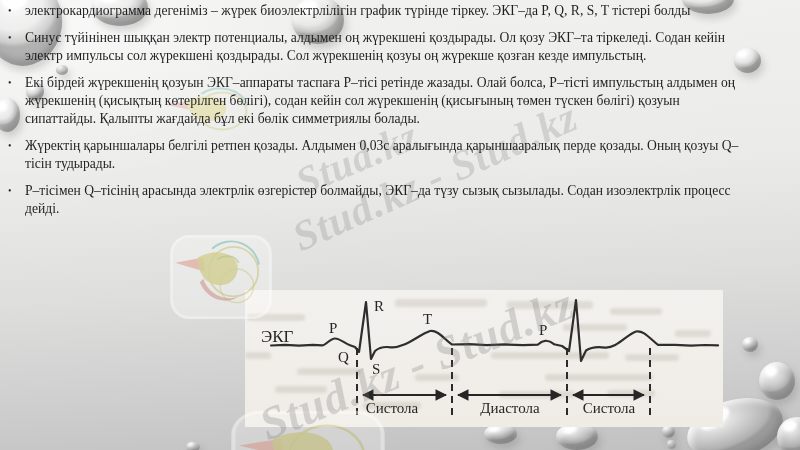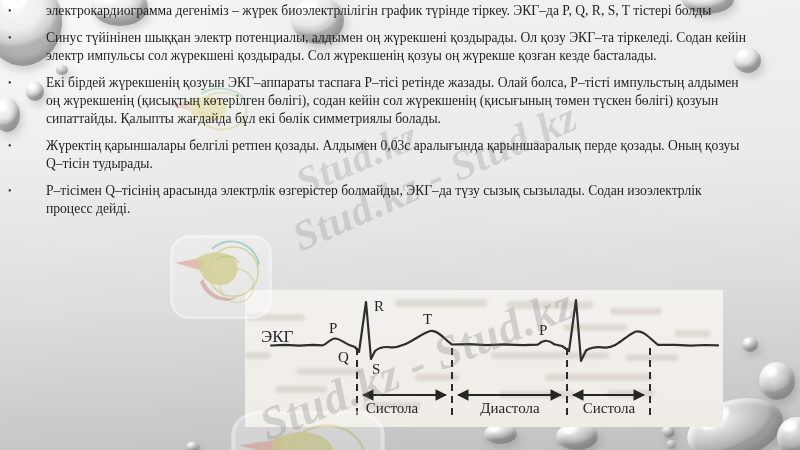--- a/index.html
+++ b/index.html
@@ -21,21 +21,21 @@
   .logo{position:absolute;}
   
   .figure{position:absolute;left:245px;top:290px;width:478px;height:137px;
     background:linear-gradient(#f3f1ee,#efece6);}
   .figure svg{display:block;}
   
   .bullets{position:absolute;left:8px;top:2px;width:740px;margin:0;padding:0;list-style:none;
     font-size:13.6px;line-height:18px;color:#1f1f1f;}
   .bullets li{display:flex;margin:0 0 9px 0;}
   .bullets .dot{flex:0 0 17px;font-size:10px;line-height:18px;color:#2b2b2b;}
-  .bullets .btext{flex:1;margin-left:21px;}
+  .bullets .btext{flex:1;}
 </style>
 </head>
 <body>
 
 <div class="slide">
 
   <div class="drop" style="left:-14px;top:-20px;width:76px;height:86px;transform:rotate(8deg);"></div>
   <div class="drop" style="left:92px;top:-12px;width:56px;height:38px;"></div>
   <div class="drop" style="left:26px;top:82px;width:18px;height:19px;"></div>
   <div class="drop" style="left:56px;top:65px;width:12px;height:10px;"></div>
@@ -158,21 +158,21 @@
   <div class="wm" style="left:295px;top:215px;font-size:42px;transform:rotate(-24deg);">Stud.kz - Stud.kz</div>
   <div class="wm" style="left:262px;top:400px;font-size:46px;transform:rotate(-22deg);color:rgba(118,118,118,.27);">Stud.kz - Stud.kz</div>
 
   <ul class="bullets">
     <li>
       <span class="dot">•</span>
       <span class="btext">электрокардиограмма дегеніміз – жүрек биоэлектрлілігін график түрінде тіркеу. ЭКГ–да P, Q, R, S, T тістері болды</span>
     </li>
     <li>
       <span class="dot">•</span>
-      <span class="btext">Синус түйінінен шыққан электр потенциалы, алдымен оң жүрекшені қоздырады. Ол қозу ЭКГ–та тіркеледі. Содан кейін электр импульсы сол жүрекшені қоздырады. Сол жүрекшенің қозуы оң жүрекше қозған кезде басталады.</span>
+      <span class="btext">Синус түйінінен шыққан электр потенциалы, алдымен оң жүрекшені қоздырады. Ол қозу ЭКГ–та тіркеледі. Содан кейін электр импульсы сол жүрекшені қоздырады. Сол жүрекшенің қозуы оң жүрекше қозған кезде импульстың.</span>
     </li>
     <li>
       <span class="dot">•</span>
       <span class="btext">Екі бірдей жүрекшенің қозуын ЭКГ–аппараты таспаға Р–тісі ретінде жазады. Олай болса, Р–тісті импульстың алдымен оң жүрекшенің (қисықтың көтерілген бөлігі), содан кейін сол жүрекшенің (қисығының төмен түскен бөлігі) қозуын сипаттайды. Қалыпты жағдайда бұл екі бөлік симметриялы болады.</span>
     </li>
     <li>
       <span class="dot">•</span>
       <span class="btext">Жүректің қарыншалары белгілі ретпен қозады. Алдымен 0,03с аралығында қарыншааралық перде қозады. Оның қозуы Q–тісін тудырады.</span>
     </li>
     <li>

